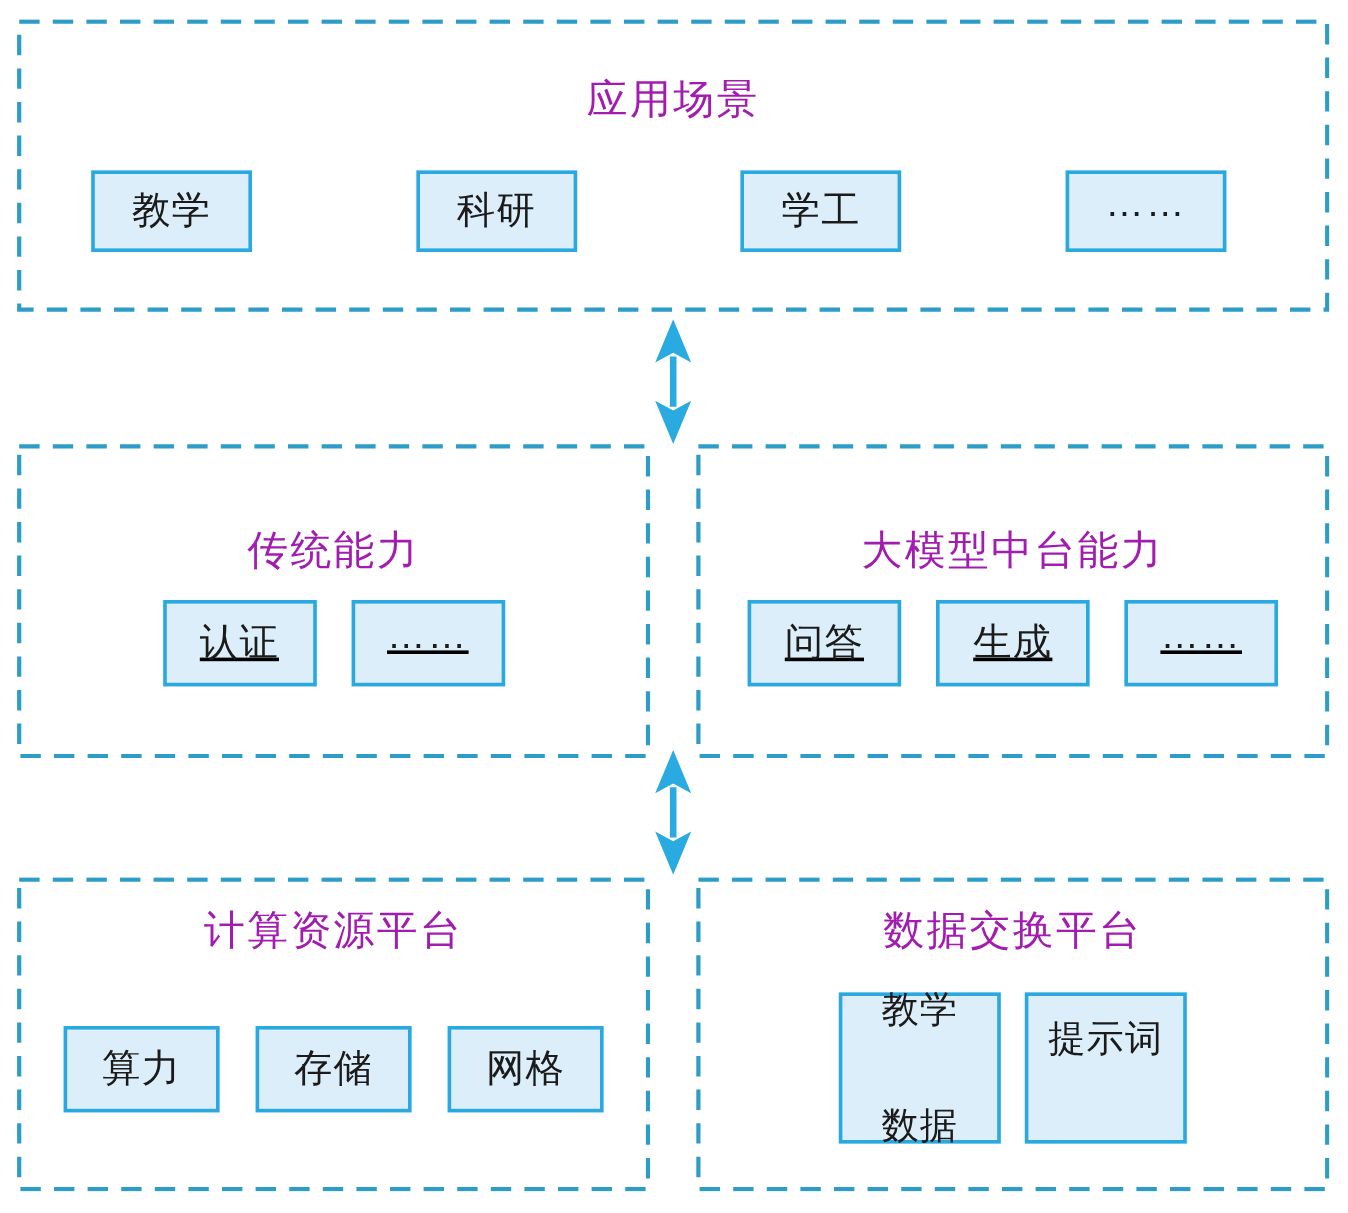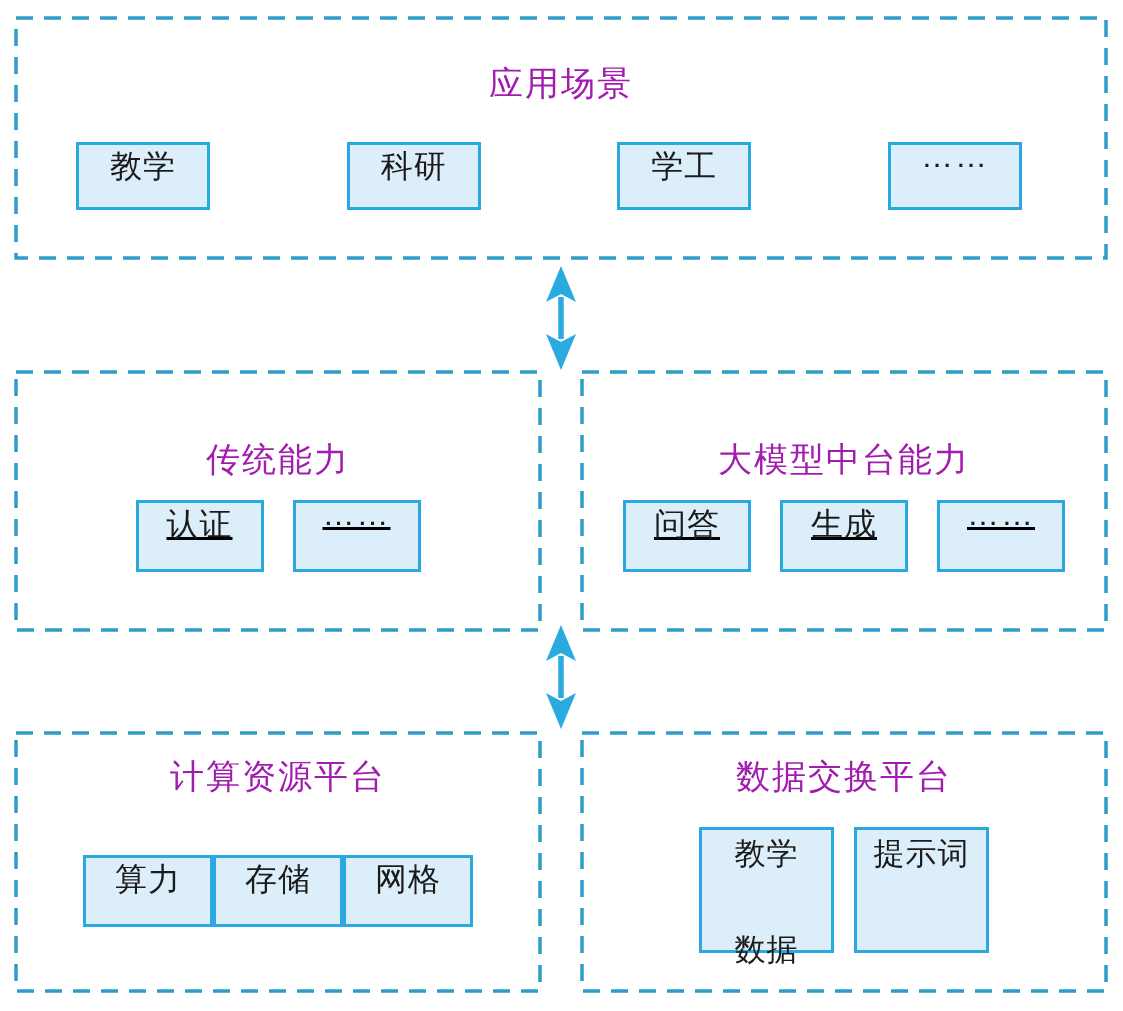--- a/index.html
+++ b/index.html
@@ -40,21 +40,21 @@
     left: 0;
     width: 100%;
     display: flex;
     box-sizing: border-box;
   }
   .box {
     background: #dceefa;
     border: 3px solid #29a9df;
     box-sizing: border-box;
     display: flex;
-    align-items: flex-start;
+    align-items: center;
     justify-content: center;
     color: #1b1b1b;
     font-size: 32px;
     letter-spacing: 1px;
     text-align: center;
   }
   .box span { display: block; }
   .box span.dots { transform: translateY(-7px); letter-spacing: 2px; }
 
   
@@ -67,21 +67,21 @@
   #sec-mid-left  { left: 14px;  top: 370px; width: 528px; height: 262px; }
   #sec-mid-right { left: 580px; top: 370px; width: 528px; height: 262px; }
   #sec-mid-left .title, #sec-mid-right .title { top: 70px; }
   #sec-mid-left .row, #sec-mid-right .row { top: 130px; justify-content: center; gap: 29px; text-decoration: underline; }
   #sec-mid-left .box, #sec-mid-right .box { width: 128px; height: 72px; }
 
   
   #sec-bot-left  { left: 14px;  top: 731px; width: 528px; height: 262px; }
   #sec-bot-right { left: 580px; top: 731px; width: 528px; height: 262px; }
   #sec-bot-left .title, #sec-bot-right .title { top: 26px; }
-  #sec-bot-left .row { top: 124px; justify-content: center; }
+  #sec-bot-left .row { top: 124px; justify-content: center; gap: 30px; }
   #sec-bot-left .box { width: 130px; height: 72px; }
   #sec-bot-right .row { top: 96px; justify-content: center; gap: 20px; }
   #sec-bot-right .box { width: 135px; height: 126px; font-size: 31px; line-height: 48px; }
 
   .arrow {
     position: absolute;
     width: 44px;
     height: 106px;
   }
   #arrow-1 { left: 539px; top: 265px; }

